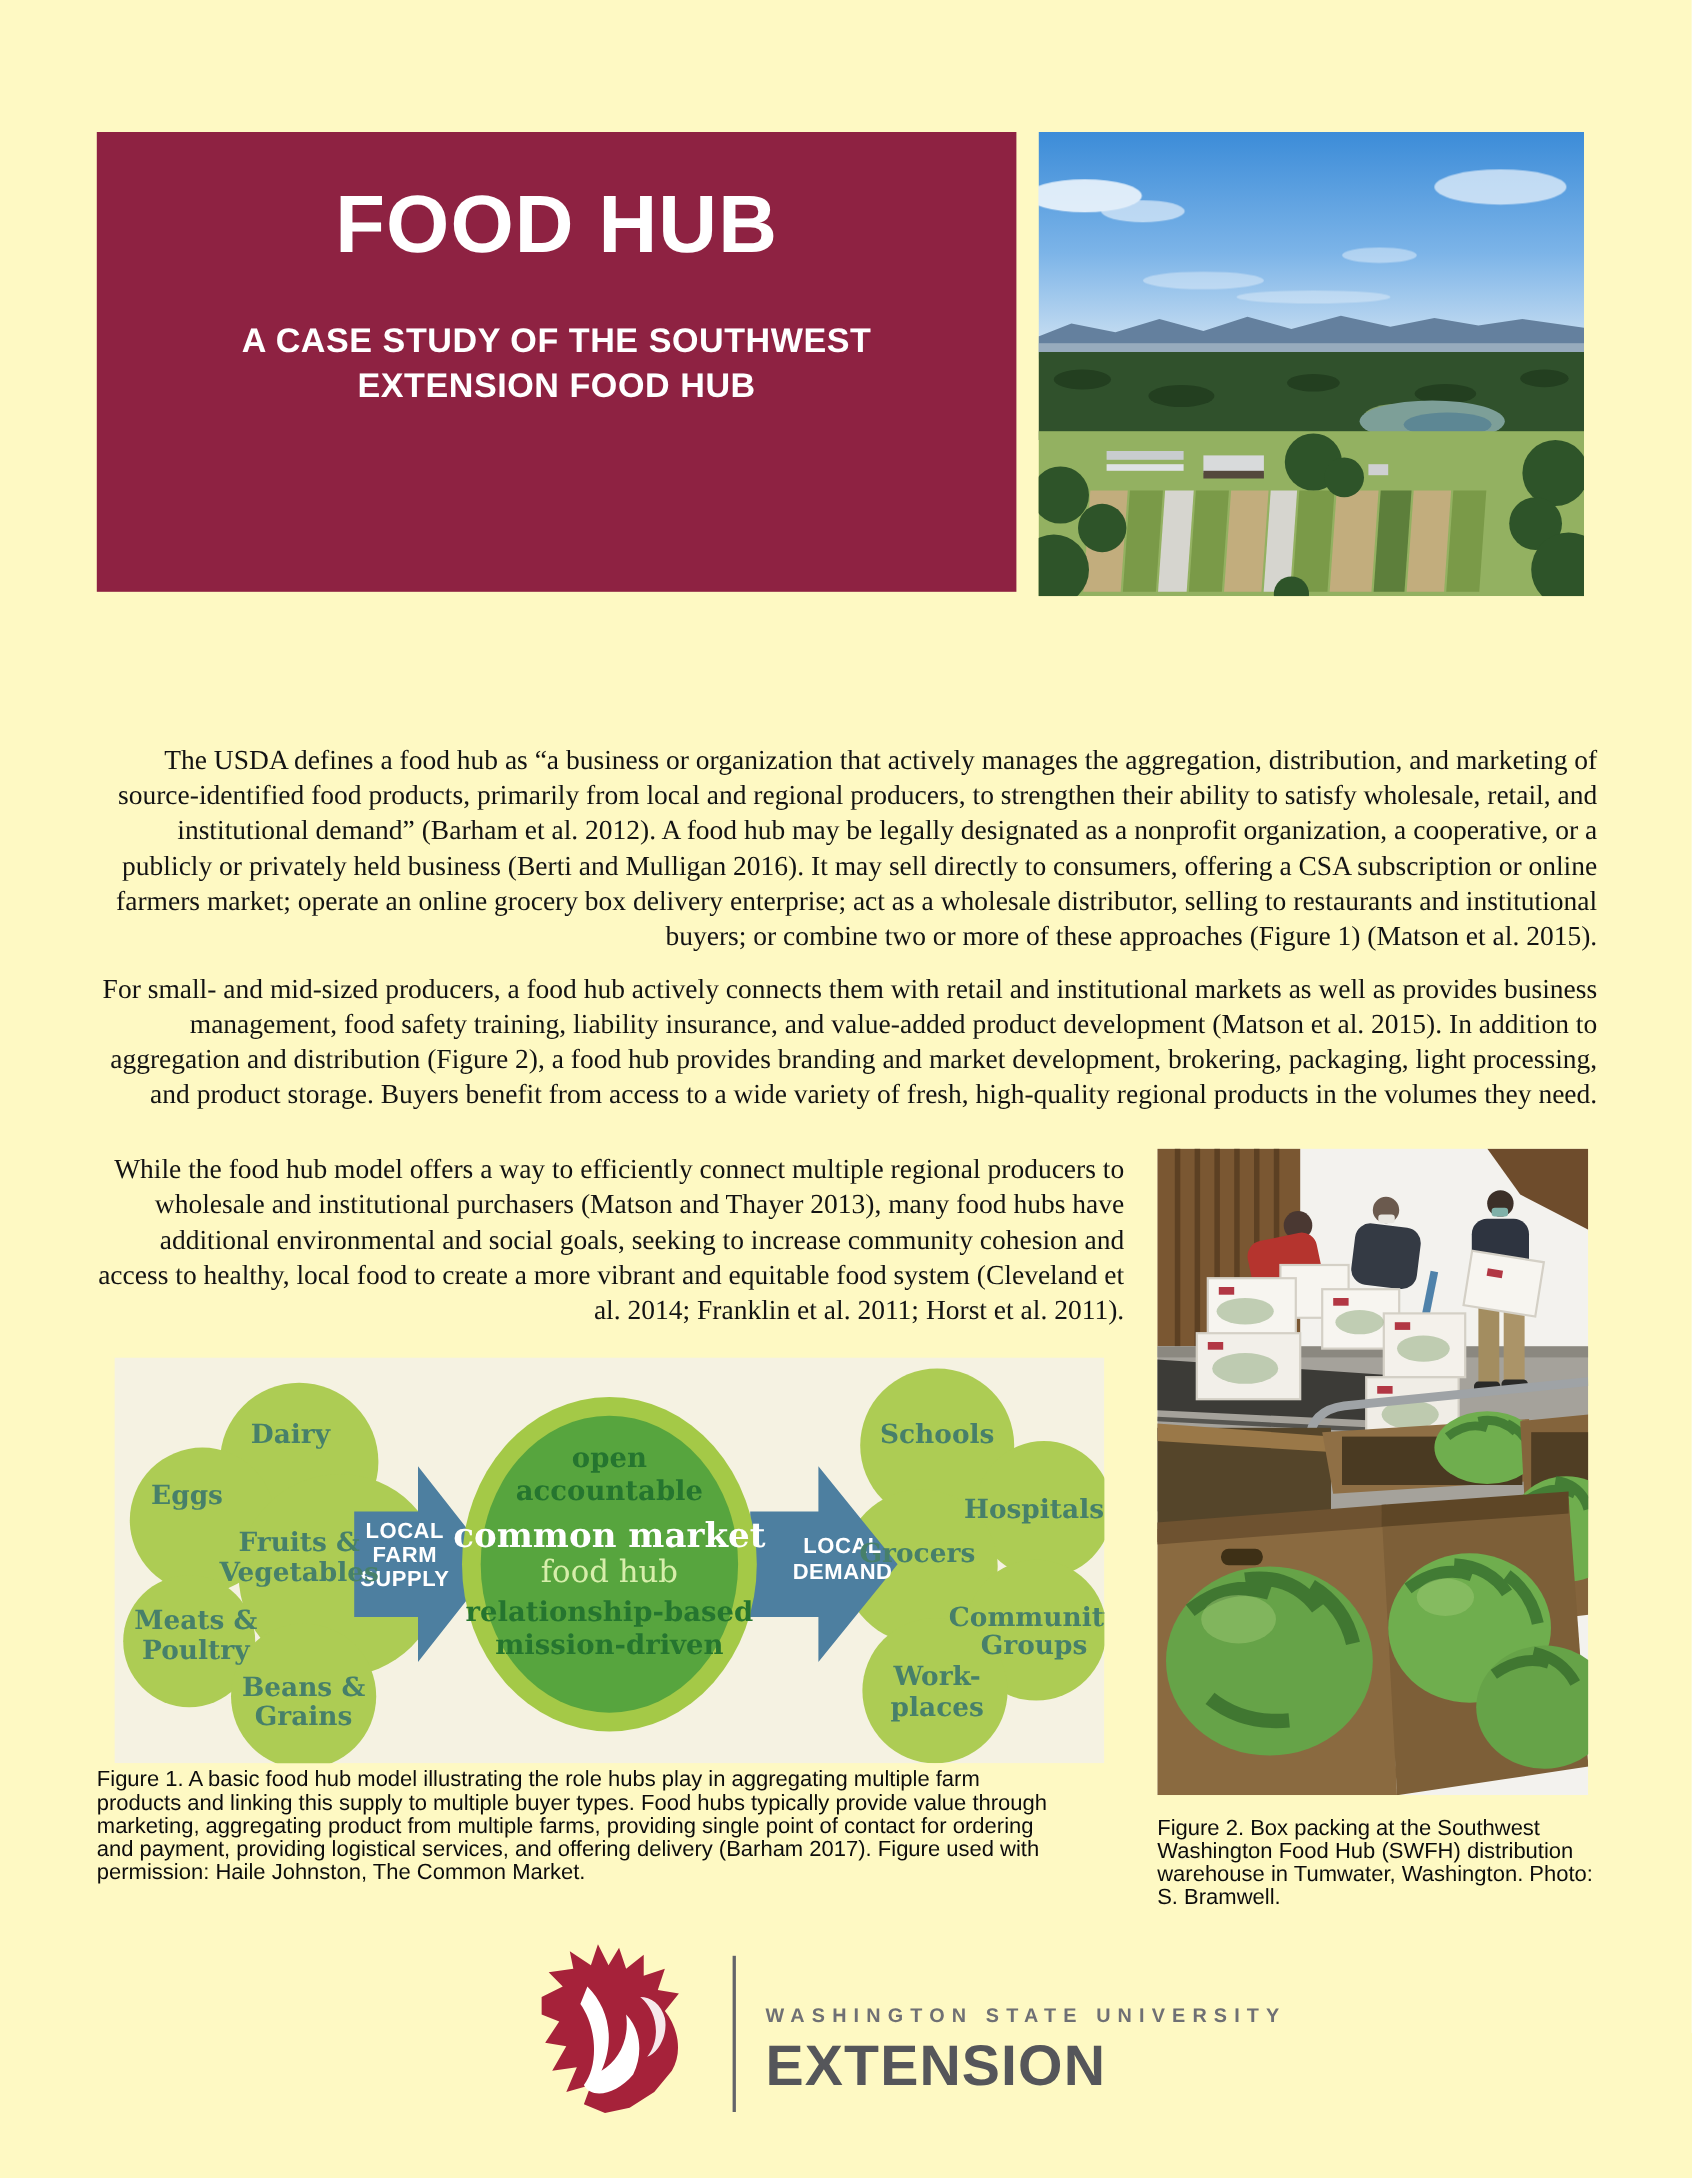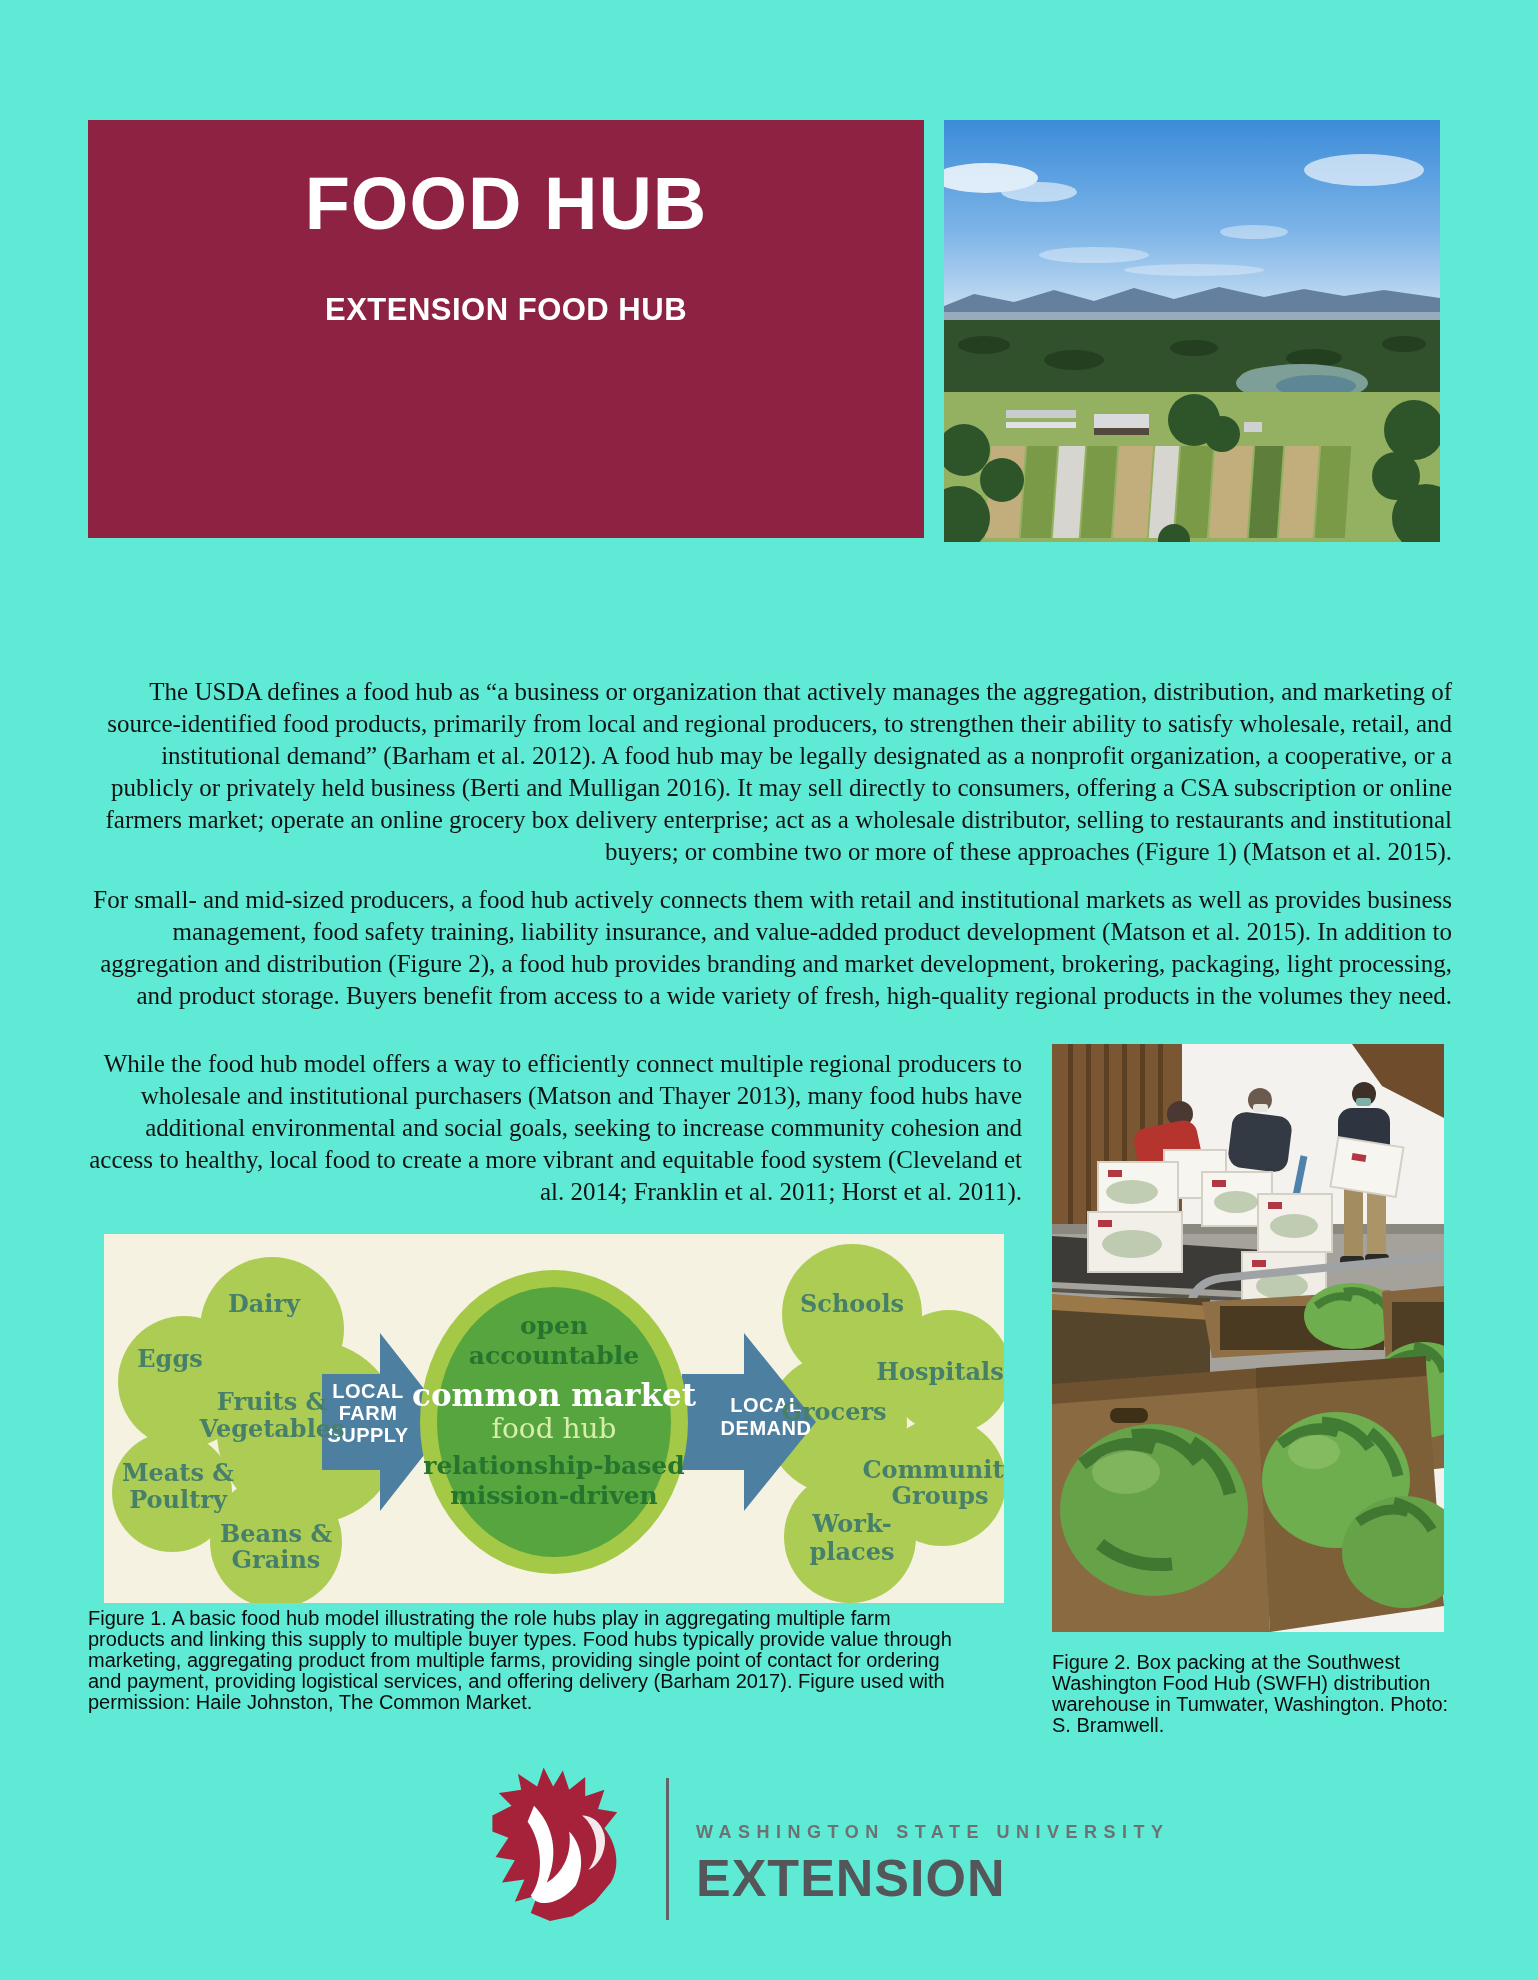--- a/index.html
+++ b/index.html
@@ -1,16 +1,16 @@
 <!DOCTYPE html>
 <html><head>
 <meta charset="utf-8">
 <style>
   html,body{margin:0;padding:0;background:#ffffff;}
-  .page{position:relative;width:1538px;height:1980px;background:#5eead4;overflow:hidden;
+  .page{position:relative;width:1538px;height:1980px;background:#fef9c3;overflow:hidden;
         font-family:"Liberation Serif",serif;color:#151515;}
 
   
   .title-banner{position:absolute;left:88px;top:120px;width:836px;height:418px;
       background:#8e2242;color:#ffffff;text-align:center;box-sizing:border-box;padding-top:42px;}
   .doc-title{font-family:"Liberation Sans",sans-serif;font-weight:bold;
       font-size:74px;line-height:1.14;letter-spacing:1px;}
   .doc-subtitle{margin-top:44px;font-family:"Liberation Sans",sans-serif;font-weight:bold;
       font-size:31px;line-height:1.3;letter-spacing:.5px;}
   .hero-photo{position:absolute;left:944px;top:120px;width:496px;height:422px;overflow:hidden;}
@@ -51,20 +51,21 @@
 </head>
 <body>
 
 <div class="page">
 
   <div class="title-banner">
     <div class="doc-title">
       <div>FOOD HUB</div>
     </div>
     <div class="doc-subtitle">
+      <div>A CASE STUDY OF THE SOUTHWEST</div>
       <div>EXTENSION FOOD HUB</div>
     </div>
   </div>
 
   <div class="hero-photo">
     <svg width="496" height="422" viewBox="0 0 496 422">
       <defs>
         <linearGradient id="skyG" x1="0" y1="0" x2="0" y2="1">
           <stop offset="0" stop-color="#3c8cd8"></stop>
           <stop offset="0.55" stop-color="#7cb4e8"></stop>

